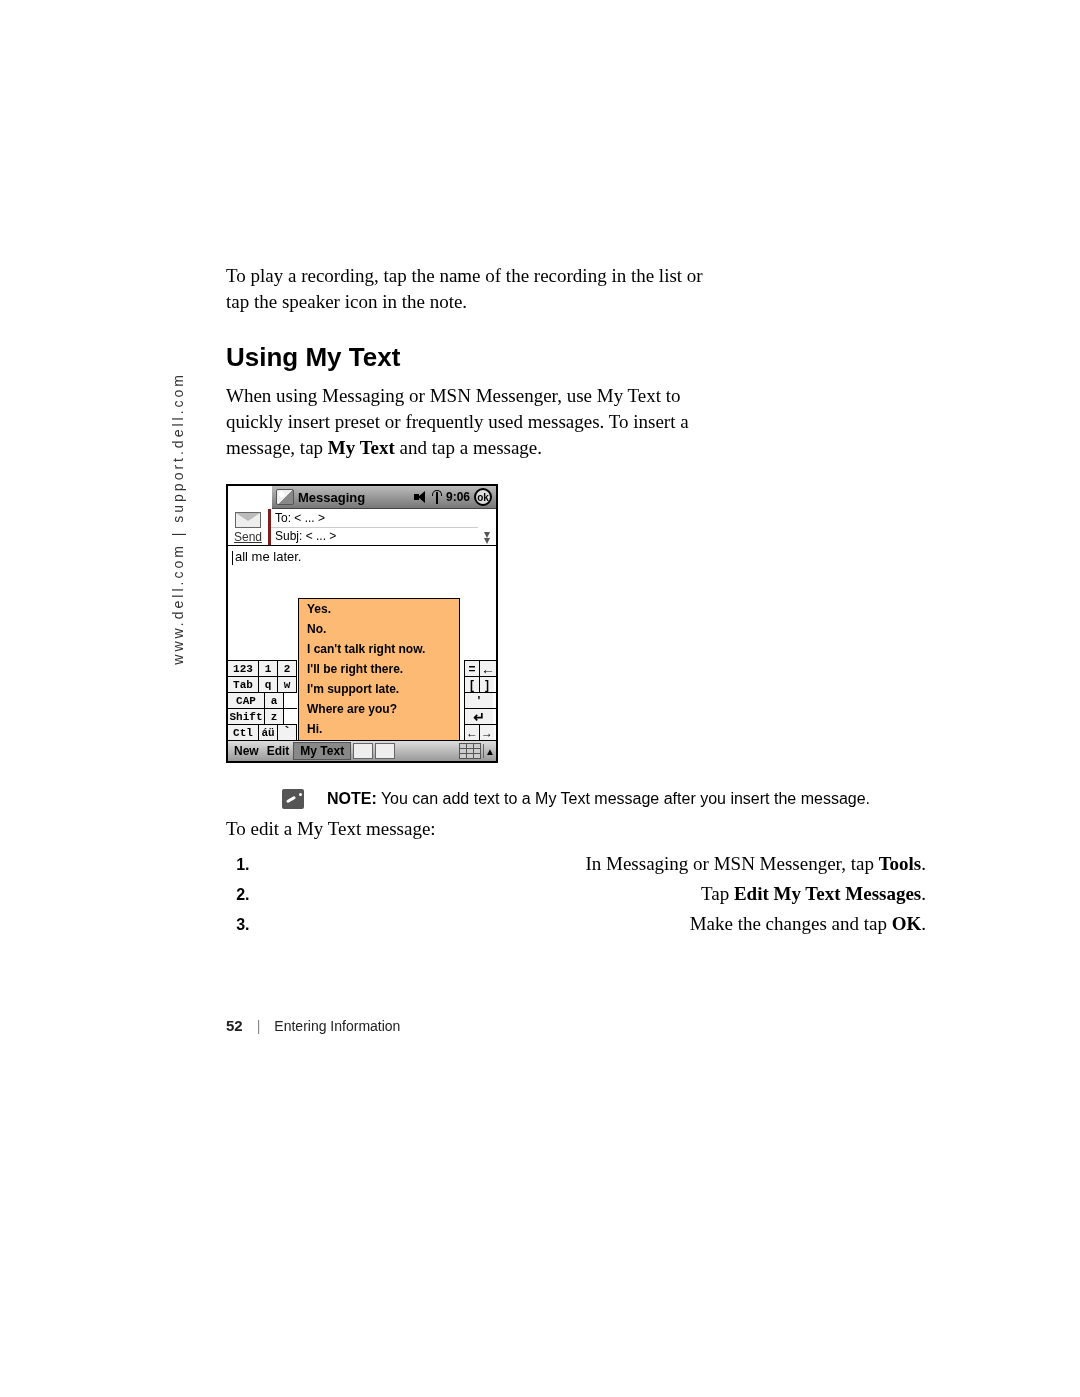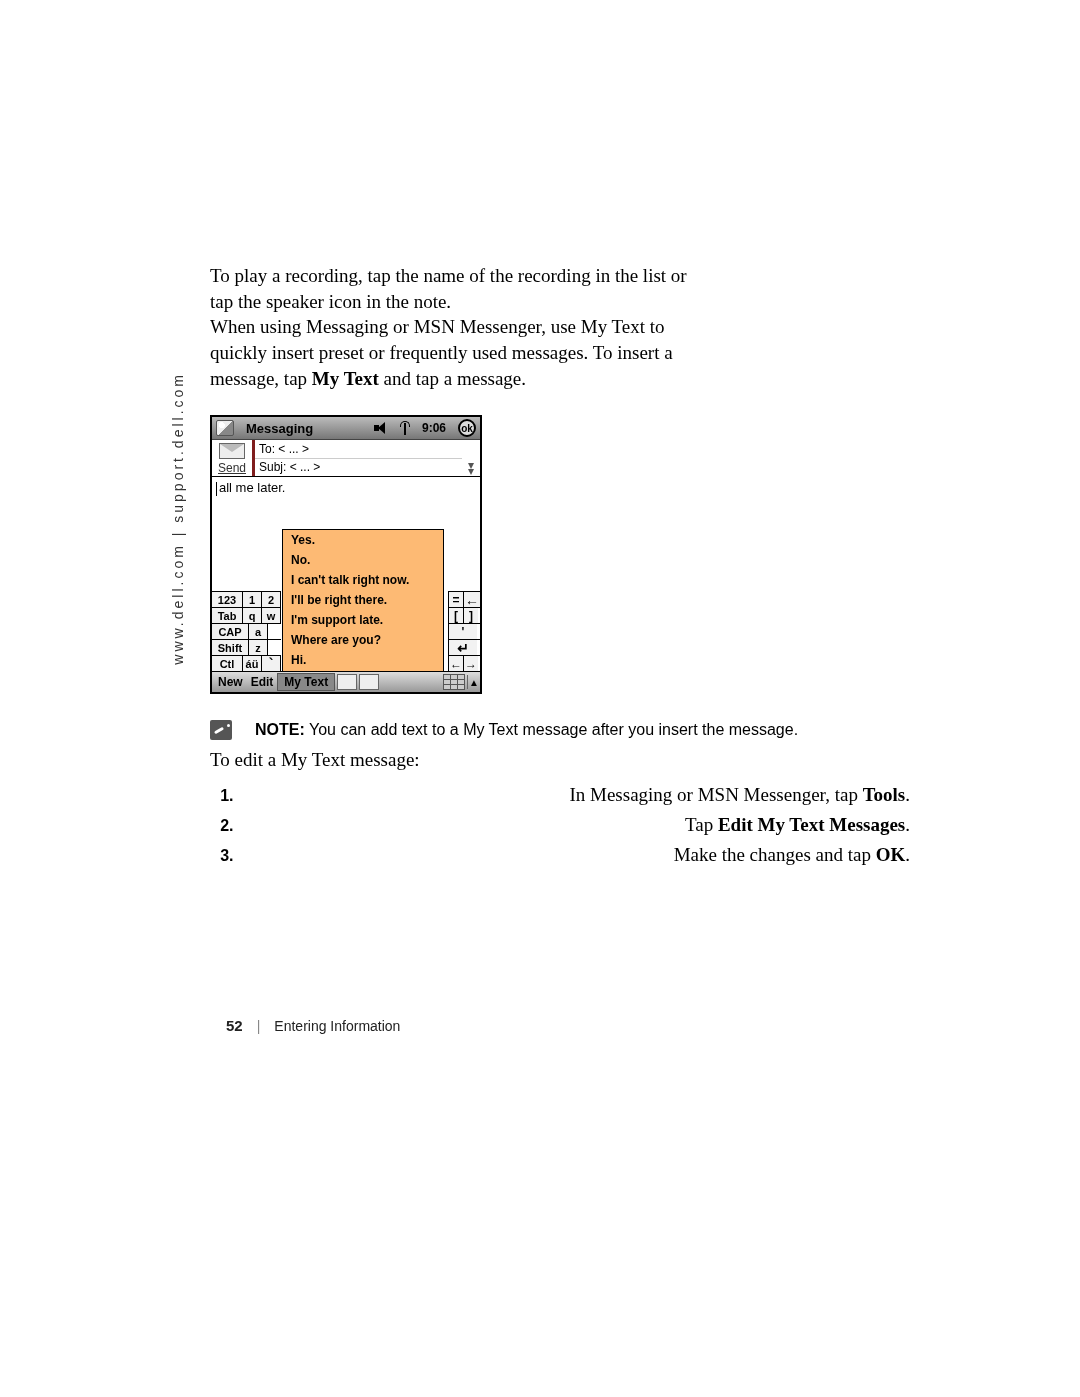--- a/index.html
+++ b/index.html
@@ -7,21 +7,21 @@
     background: #fff;
     font-family: Georgia, "Times New Roman", serif;
     color: #000;
     width: 1080px;
     height: 1397px;
     position: relative;
     overflow: hidden;
   }
   .page {
     position: absolute;
-    left: 210px;
+    left: 226px;
     top: 263px;
     width: 700px;
   }
   .sidetext {
     position: absolute;
     left: 170px;
     top: 372px;
     font-family: Arial, sans-serif;
     font-size: 14px;
     letter-spacing: 3px;
@@ -57,21 +57,22 @@
     font-family: Tahoma, Arial, sans-serif;
     font-size: 13px;
   }
   .shot .titlebar {
     display: flex;
     align-items: center;
     height: 22px;
     background: linear-gradient(#bbb, #777);
     border-bottom: 1px solid #444;
     padding: 0 4px;
-    gap: 12px;
+    gap: 4px;
+    margin-left: 44px;
   }
   .start-icon {
     width: 18px; height: 16px;
     background:
       radial-gradient(circle at 30% 30%, #fff 0 20%, transparent 21%),
       linear-gradient(135deg,#eee 0 50%, #888 50% 100%);
     border:1px solid #555;
     border-radius:2px;
     box-sizing:border-box;
   }
@@ -148,21 +149,21 @@
     font-weight:bold;font-size:12px;
   }
   .popup .pi{
     padding:3px 8px;white-space:nowrap;
   }
 
   .kbd{
     position:absolute;left:0;bottom:0;display:flex;flex-direction:column;font-size:11px;font-weight:bold;
   }
   .kbd .krow{display:flex;border-top:1px solid #000;height:15px;}
-  .kbd .kcell{border-right:1px solid #000;width:18px;display:flex;align-items:center;justify-content:center;background:#f2f2f2;}
+  .kbd .kcell{border-right:1px solid #000;width:18px;display:flex;align-items:center;justify-content:center;background:#f2f2f2;font-family:Liberation Mono, monospace;}
   .kbd .kcell.w28{width:30px;}
   .kbd .kcell.w34{width:36px;}
   .kbd .kcell.grave{font-size:14px;line-height:8px;}
 
   .kbd-right{
     position:absolute;right:0;bottom:0;display:flex;flex-direction:column;font-size:12px;font-weight:bold;
   }
   .kbd-right .krow{display:flex;border-top:1px solid #000;height:15px;}
   .kbd-right .kcell{border-left:1px solid #000;width:14px;display:flex;align-items:center;justify-content:center;background:#f2f2f2;}
   .kbd-right .bsp{width:16px;font-size:14px;}
@@ -187,21 +188,21 @@
     background-size: 100% 1px, 100% 1px, 1px 100%, 1px 100%;
     background-position: 0 4px, 0 9px, 6px 0, 13px 0;
     background-repeat:no-repeat;
   }
   .bb-up{
     width:12px;height:14px;display:flex;align-items:center;justify-content:center;color:#000;font-size:10px;border-left:1px solid #666;margin-left:2px;
   }
 
   
   .note-row{
-    margin-top:26px;display:flex;align-items:flex-start;gap:23px;font-family:Arial, sans-serif;font-size:16px;
+    margin-top:26px;display:flex;align-items:flex-start;gap:23px;font-family:Arial, sans-serif;font-size:16px;justify-content:center;
   }
   .note-icon{
     width:22px;height:20px;background:#555;position:relative;flex-shrink:0;
     border-radius:2px;
   }
   .note-icon::before{
     content:"";position:absolute;left:4px;top:9px;width:10px;height:3px;background:#fff;transform:rotate(-30deg);border-radius:2px;
   }
   .note-icon::after{
     content:"";position:absolute;right:2px;top:4px;width:3px;height:3px;background:#fff;border-radius:50%;
@@ -227,20 +228,21 @@
 </style>
 </head>
 <body>
 
 <div class="sidetext">www.dell.com | support.dell.com</div>
 
 <div class="page">
 
   <div class="para1">To play a recording, tap the name of the recording in the list or tap the speaker icon in the note.</div>
 
+  <h2 class="section">Using My Text</h2>
 
   <div class="para2">
     <span>When using Messaging or MSN Messenger, use My Text to quickly insert preset or frequently used messages. To insert a message, tap </span><span class="bold">My Text</span><span> and tap a message.</span>
   </div>
 
   <div class="shot">
     <div class="titlebar">
       <div class="start-icon"></div>
       <div class="title-text">Messaging</div>
       <div class="speaker-icon"></div>

